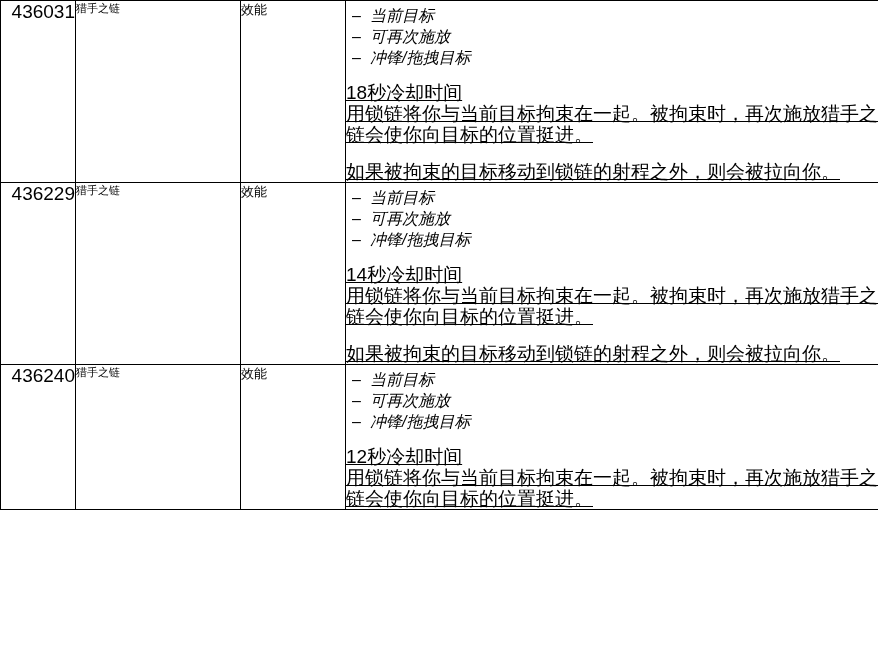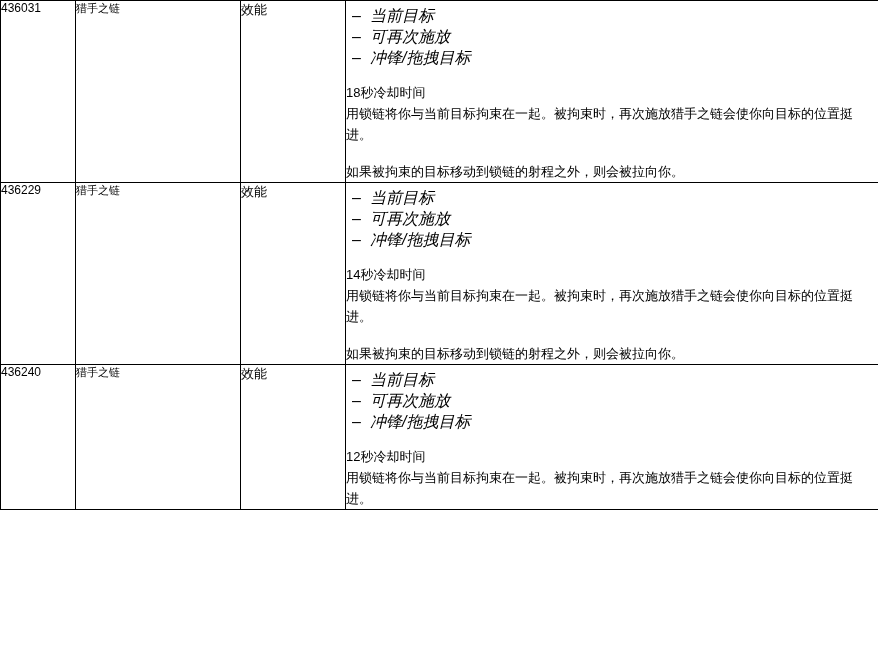--- a/index.html
+++ b/index.html
@@ -29,22 +29,23 @@
     vertical-align: top;
     padding: 0;
   }
   
   col.c-id { width: 75px; }
   col.c-name { width: 165px; }
   col.c-type { width: 105px; }
   col.c-desc { width: 533px; }
 
   .cell-id {
+    text-align: right;
     padding-right: 6px;
-    font-size: 12px;
+    font-size: 19px;
     vertical-align: middle;
   }
   td.v-mid { vertical-align: middle; }
   .cell-name {
     padding-left: 5px;
     font-size: 11px;
     margin-left: 16px;
   }
   .cell-type {
     padding-left: 6px;
@@ -72,22 +73,23 @@
     content: "–";
     position: absolute;
     left: 0;
     top: 0;
     font-style: normal;
   }
   .desc-body {
     margin-top: 14px;
   }
   .desc-line {
-    font-size: 13px;
+    font-size: 19px;
     line-height: 21px;
+    text-decoration: underline;
   }
   .desc-gap {
     height: 16px;
   }
 </style>
 </head>
 <body>
 
 <div class="sheet">
   <table class="skill-table">

